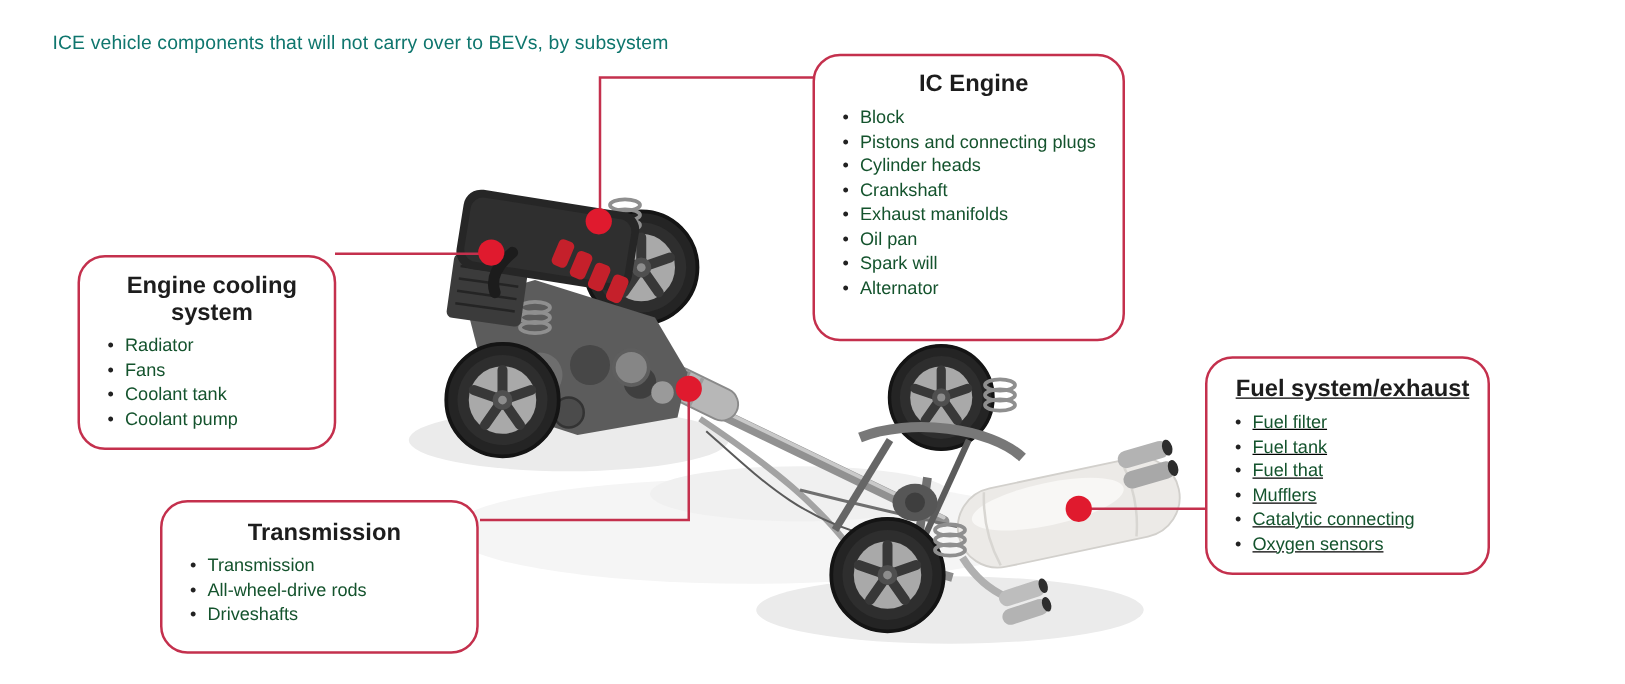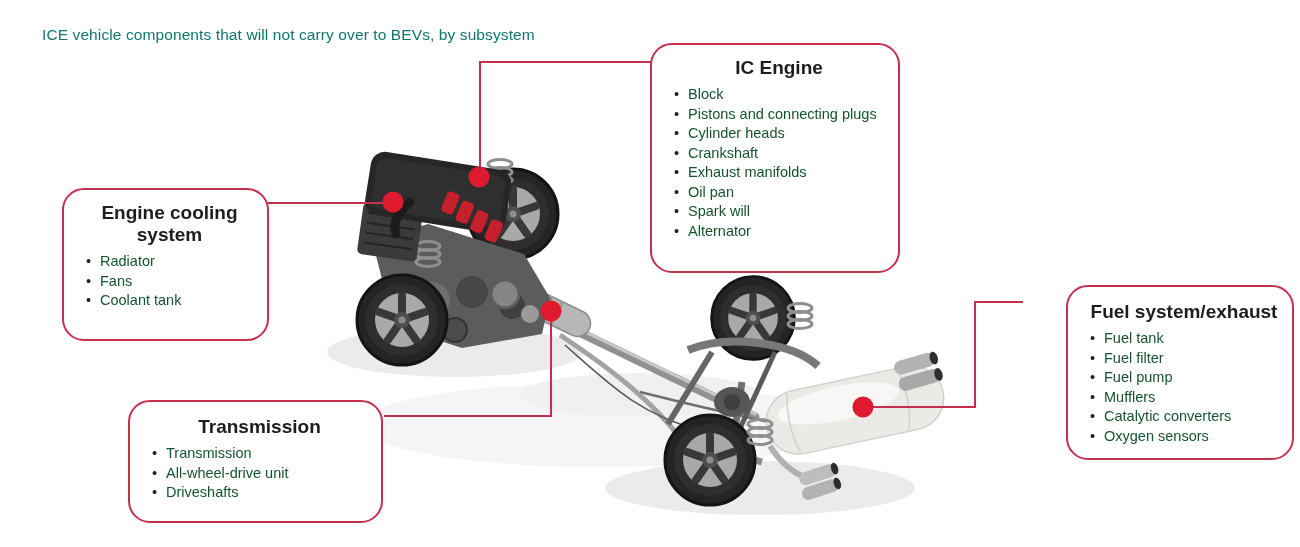--- a/index.html
+++ b/index.html
@@ -38,24 +38,24 @@
     position:relative;
     padding-left:14px;
     font-size:14.5px;line-height:19.5px;
     color:#14532d;
   }
   ul.items li::before{
     content:"\2022";
     position:absolute;left:0;top:0;
     color:#222222;
   }
-  #box-cooling{left:62px;top:188px;width:207px;min-height:153px;}
+  #box-cooling{left:62px;top:204px;width:207px;min-height:153px;}
   #box-ic{left:650px;top:43px;width:250px;min-height:230px;}
   #box-trans{left:128px;top:400px;width:255px;min-height:123px;padding-top:12px;}
-  #box-fuel{left:1066px;top:285px;width:228px;min-height:173px;padding-top:12px;}
+  #box-fuel{left:964px;top:285px;width:228px;min-height:173px;padding-top:12px;text-decoration:underline;}
 </style>
 </head>
 <body>
 
 <div class="canvas">
 
   <div class="page-title">ICE vehicle components that will not carry over to BEVs, by subsystem</div>
 
   <svg class="art" viewBox="0 0 1300 547" aria-hidden="true">
     <defs>
@@ -183,20 +183,21 @@
       <circle cx="863" cy="407" r="10.5" fill="#e01a2e"></circle>
     </g>
   </svg>
 
   <div class="callout" id="box-cooling">
     <div class="ctitle">Engine cooling system</div>
     <ul class="items">
         <li>Radiator</li>
         <li>Fans</li>
         <li>Coolant tank</li>
+        <li>Coolant pump</li>
       </ul>
   </div>
 
   <div class="callout" id="box-ic">
     <div class="ctitle">IC Engine</div>
     <ul class="items">
         <li>Block</li>
         <li>Pistons and connecting plugs</li>
         <li>Cylinder heads</li>
         <li>Crankshaft</li>
@@ -204,30 +205,30 @@
         <li>Oil pan</li>
         <li>Spark will</li>
         <li>Alternator</li>
       </ul>
   </div>
 
   <div class="callout" id="box-trans">
     <div class="ctitle">Transmission</div>
     <ul class="items">
         <li>Transmission</li>
-        <li>All-wheel-drive unit</li>
+        <li>All-wheel-drive rods</li>
         <li>Driveshafts</li>
       </ul>
   </div>
 
   <div class="callout" id="box-fuel">
     <div class="ctitle">Fuel system/exhaust</div>
     <ul class="items">
+        <li>Fuel filter</li>
         <li>Fuel tank</li>
-        <li>Fuel filter</li>
-        <li>Fuel pump</li>
+        <li>Fuel that</li>
         <li>Mufflers</li>
-        <li>Catalytic converters</li>
+        <li>Catalytic connecting</li>
         <li>Oxygen sensors</li>
       </ul>
   </div>
 
 </div>
 
 </body></html>

